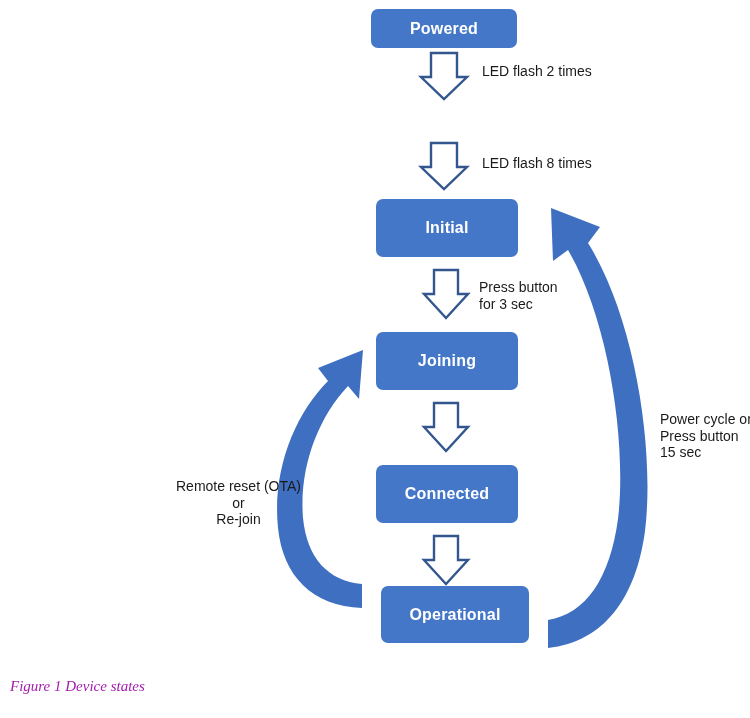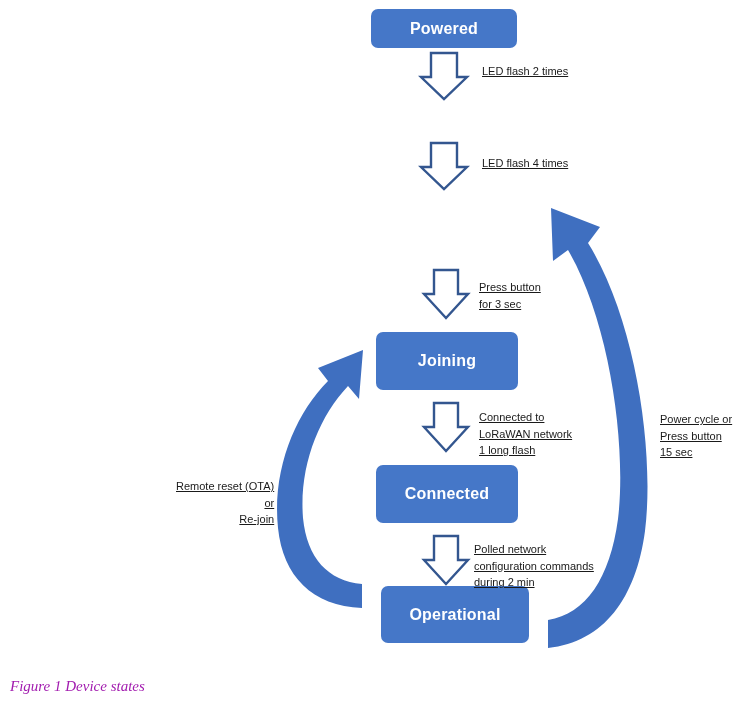--- a/index.html
+++ b/index.html
@@ -35,26 +35,25 @@
     align-items: center;
     justify-content: center;
     font-size: 16px;
     font-weight: bold;
     letter-spacing: 0.2px;
     box-sizing: border-box;
   }
   .edge-label {
     position: absolute;
     color: #1a1a1a;
-    font-size: 11px;
+    font-size: 14px;
     line-height: 16.5px;
     white-space: pre;
-    text-decoration: underline;
   }
-  .edge-label.center { text-align: right; }
+  .edge-label.center { text-align: center; }
   .caption {
     position: absolute;
     left: 10px;
     top: 678px;
     font-family: "Liberation Serif", serif;
     font-style: italic;
     font-size: 15px;
     color: #a21caf;
   }
 </style>
@@ -110,47 +109,44 @@
                C 610,578 586,614 548,620
                Z" fill="#3F6FC0"></path>
     </g>
   </svg>
 
   <div class="state-box" style="left:371px; top:9px; width:146px; height:39px;">
     <span>Powered</span>
   </div>
 
 
+  <div class="state-box" style="left:376px; top:199px; width:142px; height:58px;">
+    <span>Initial</span>
+  </div>
 
   <div class="state-box" style="left:376px; top:332px; width:142px; height:58px;text-align:right;">
     <span>Joining</span>
   </div>
 
   <div class="state-box" style="left:376px; top:465px; width:142px; height:58px;">
     <span>Connected</span>
   </div>
 
   <div class="state-box" style="left:381px; top:586px; width:148px; height:57px;">
     <span>Operational</span>
   </div>
 
   <div class="edge-label" style="left:482px; top:63px;">LED flash 2 times</div>
 
-  <div class="edge-label" style="left:482px; top:155px;">LED flash 4 times</div>
+  <div class="edge-label" style="left:482px; top:155px;">LED flash 8 times</div>
 
   <div class="edge-label" style="left:479px; top:279px;">Press button
 for 3 sec</div>
 
-  <div class="edge-label" style="left:479px; top:409px;">Connected to
-LoRaWAN network
-1 long flash</div>
 
-  <div class="edge-label" style="left:474px; top:541px;">Polled network
-configuration commands
-during 2 min</div>
 
   <div class="edge-label center" style="left:176px; top:478px;">Remote reset (OTA)
 or
 Re-join</div>
 
   <div class="edge-label" style="left:660px; top:411px;">Power cycle or
 Press button
 15 sec</div>
 
   <div class="caption">Figure 1 Device states</div>

